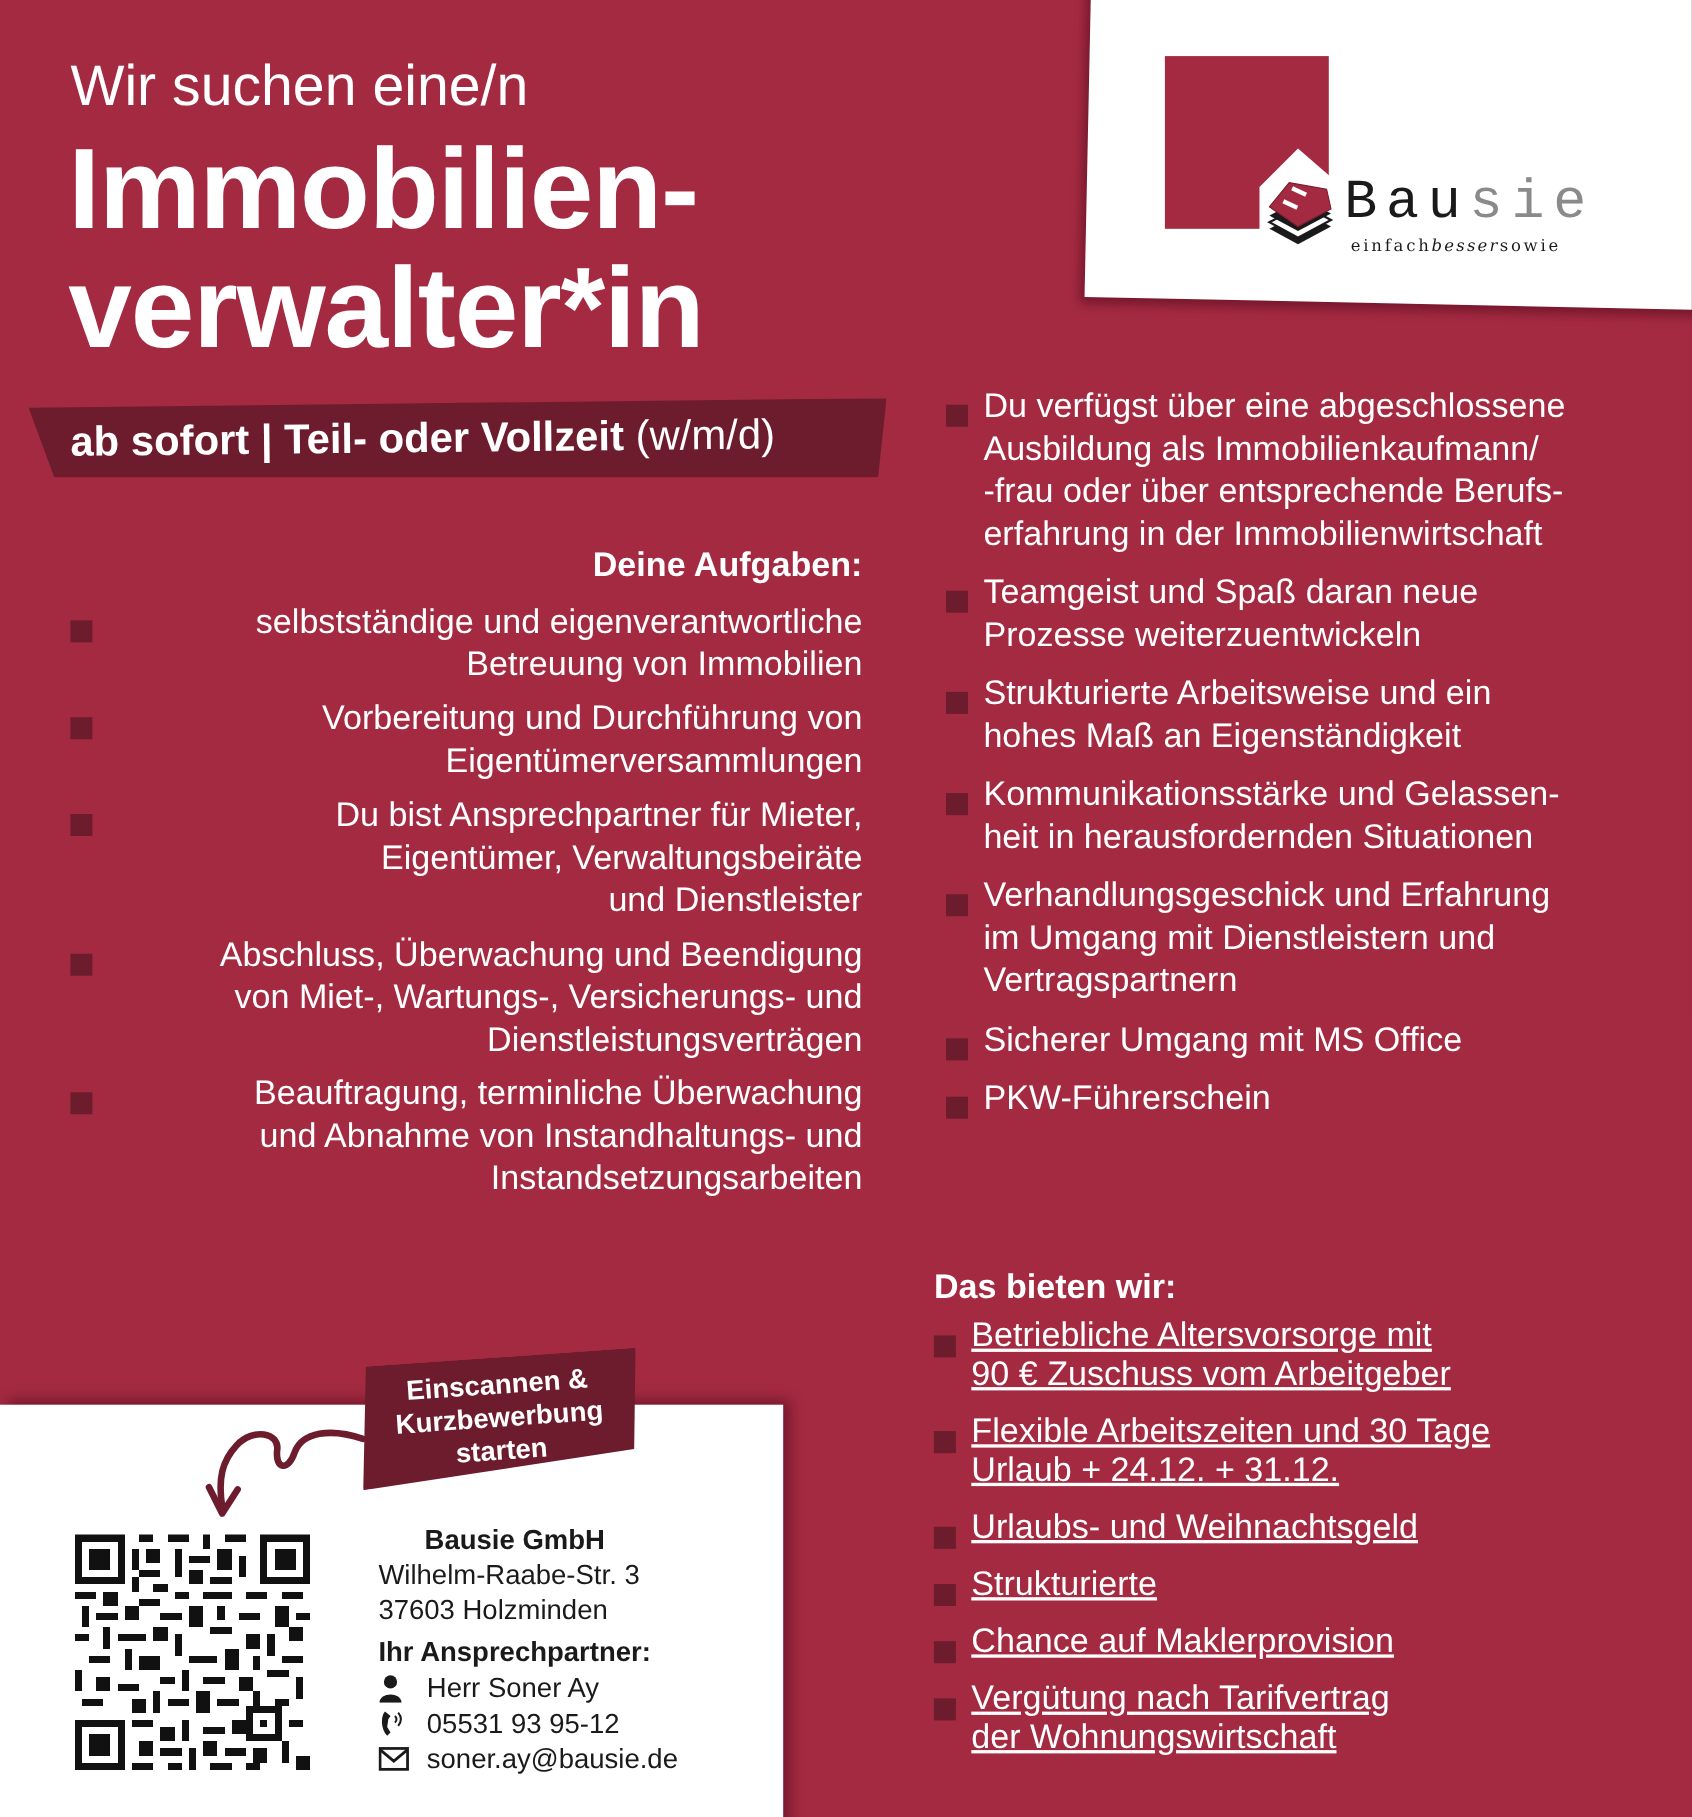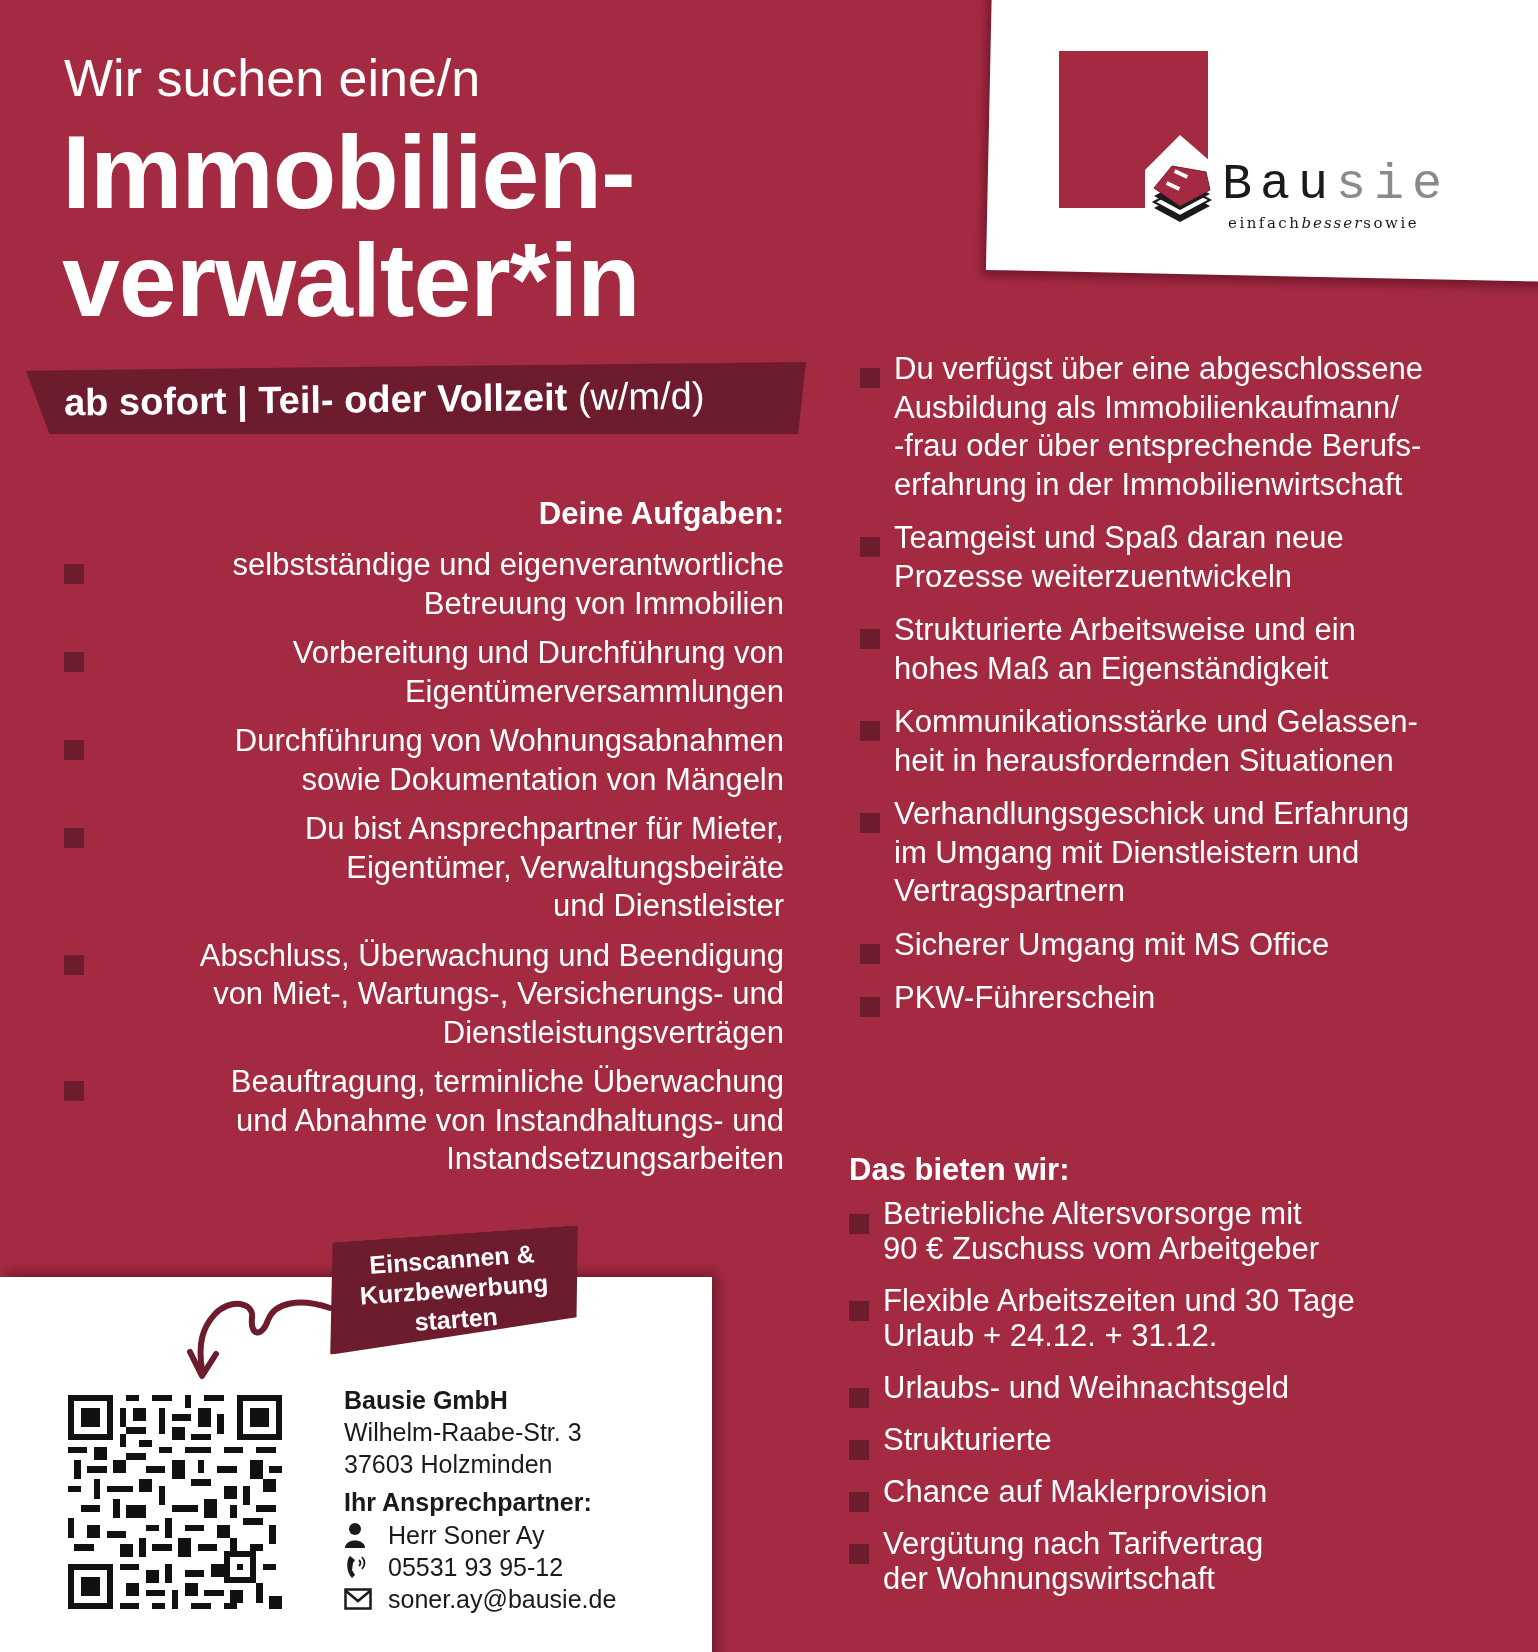--- a/index.html
+++ b/index.html
@@ -65,21 +65,21 @@
     width: 20px; height: 20px; background: #6d1c2e;
   }
 
   .left-col { left: 64px; top: 494px; width: 720px; text-align: right; }
   .left-col .section-title { margin-bottom: 12px; }
   .right-col1 { left: 860px; top: 350px; width: 660px; }
   .right-col1 .section-title { margin-bottom: 12px; }
   .right-col1 ul.bullets li { margin-bottom: 15px; }
   .right-col2 { left: 849px; top: 1150px; width: 660px; }
   .right-col2 .section-title { margin-bottom: 6px; }
-  .right-col2 ul.bullets li { line-height: 35px; margin-bottom: 17px; }
+  .right-col2 ul.bullets li { line-height: 35px; margin-bottom: 17px; text-decoration: underline; }
 
   
   .contact-panel {
     left: 0; top: 1277px; width: 712px; height: 400px; background: #ffffff;
     box-shadow: 6px -4px 12px rgba(60,0,15,0.45);
   }
   .cta-tag {
     left: 326px; top: 1234px; width: 256px; height: 112px; background: #6d1c2e;
     transform: rotate(-4deg);
     clip-path: polygon(4% 0, 100% 0, 97% 82%, 0 100%);
@@ -87,21 +87,21 @@
   .cta-text {
     left: 326px; top: 1244px; width: 256px; text-align: center;
     font-size: 25px; font-weight: bold; line-height: 30px;
     transform: rotate(-4deg);
   }
   .arrow { left: 180px; top: 1280px; width: 180px; height: 100px; }
   .qr { left: 68px; top: 1395px; width: 214px; height: 214px; }
   .company {
     left: 344px; top: 1384px; color: #1a1a1a; font-size: 25px; line-height: 32px;
   }
-  .company .b { font-weight: bold; }
+  .company .b { font-weight: bold; margin-left: 42px; }
   .contact-label { left: 344px; top: 1488px; color: #1a1a1a; font-size: 25px; font-weight: bold; }
   .contact-row {
     left: 344px; color: #1a1a1a; font-size: 25px; line-height: 30px;
     display: flex; align-items: center;
   }
   .contact-row .ic { width: 44px; display: inline-flex; align-items: center; }
 </style>
 </head>
 <body>
 
@@ -129,22 +129,20 @@
 <div class="abs banner"></div>
 <div class="abs banner-text"><span>ab sofort | Teil- oder Vollzeit</span> <span class="light">(w/m/d)</span></div>
 
 <div class="abs left-col">
   <div class="section-title">Deine Aufgaben:</div>
   <ul class="bullets">
     <li>selbstständige und eigenverantwortliche
 Betreuung von Immobilien</li>
     <li>Vorbereitung und Durchführung von
 Eigentümerversammlungen</li>
-    <li>Durchführung von Wohnungsabnahmen
-sowie Dokumentation von Mängeln</li>
     <li>Du bist Ansprechpartner für Mieter,
 Eigentümer, Verwaltungsbeiräte
 und Dienstleister</li>
     <li>Abschluss, Überwachung und Beendigung
 von Miet-, Wartungs-, Versicherungs- und
 Dienstleistungsverträgen</li>
     <li>Beauftragung, terminliche Überwachung
 und Abnahme von Instandhaltungs- und
 Instandsetzungsarbeiten</li>
   </ul>

